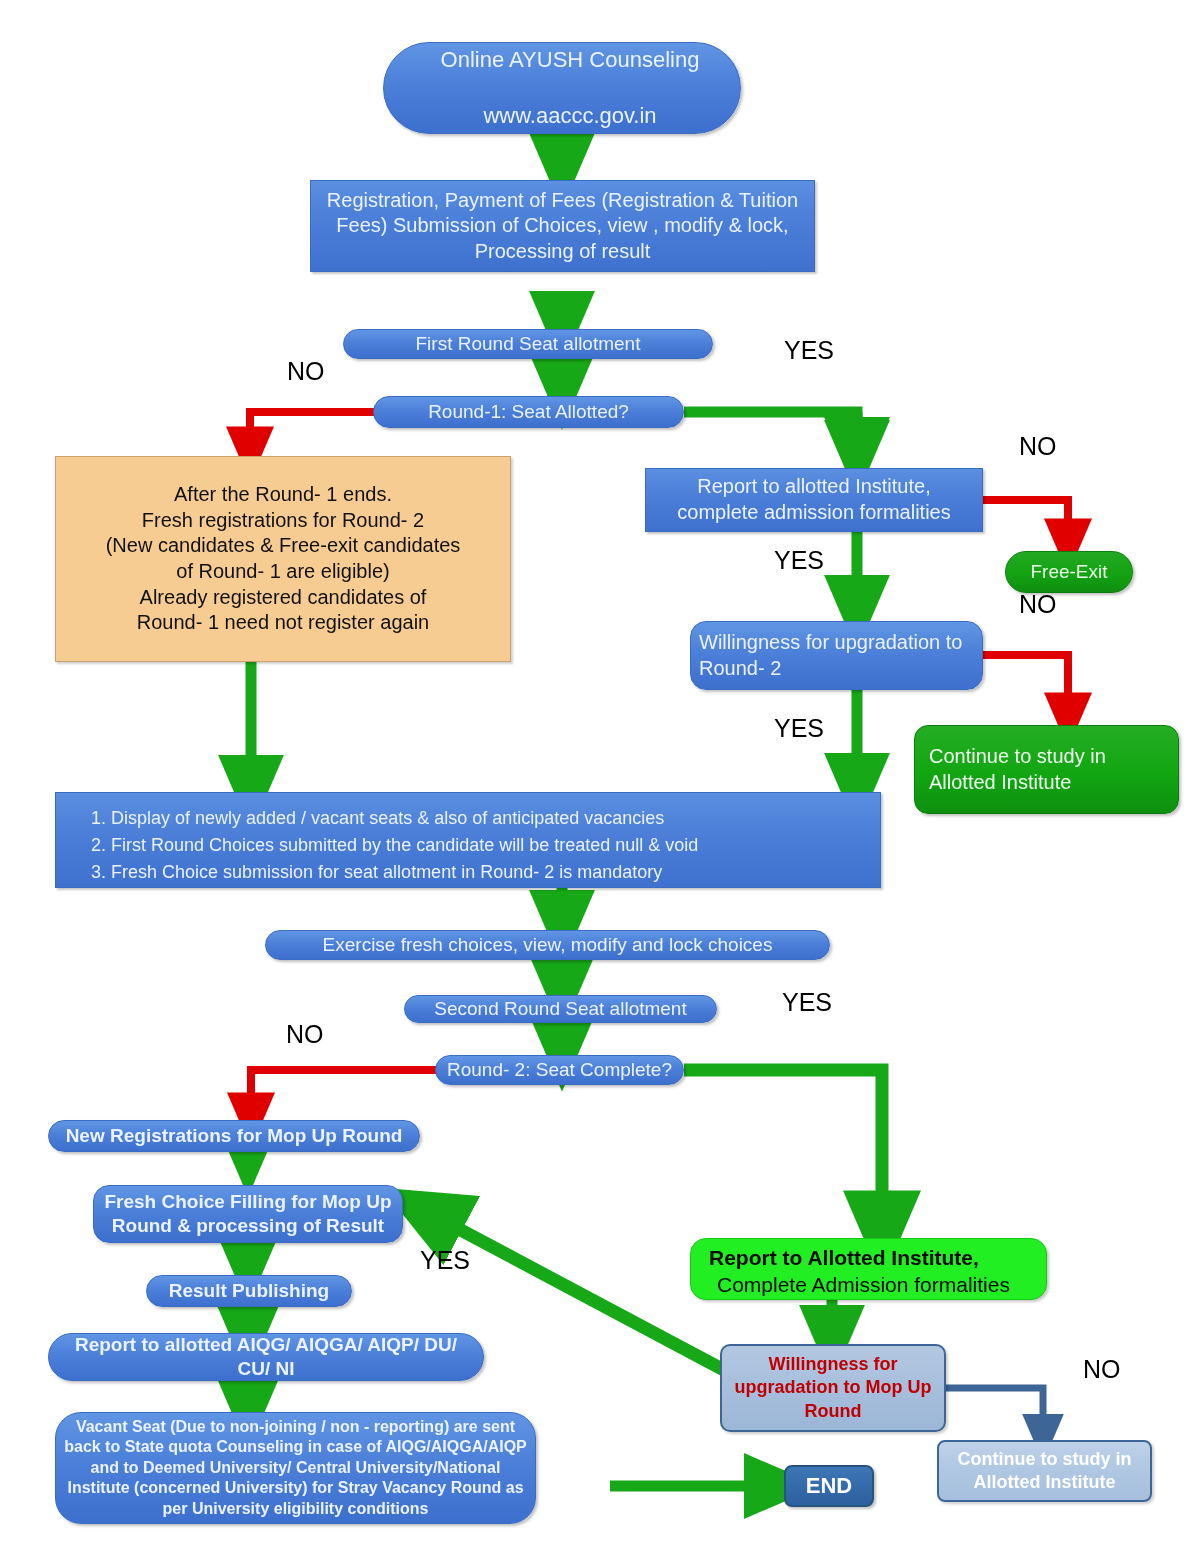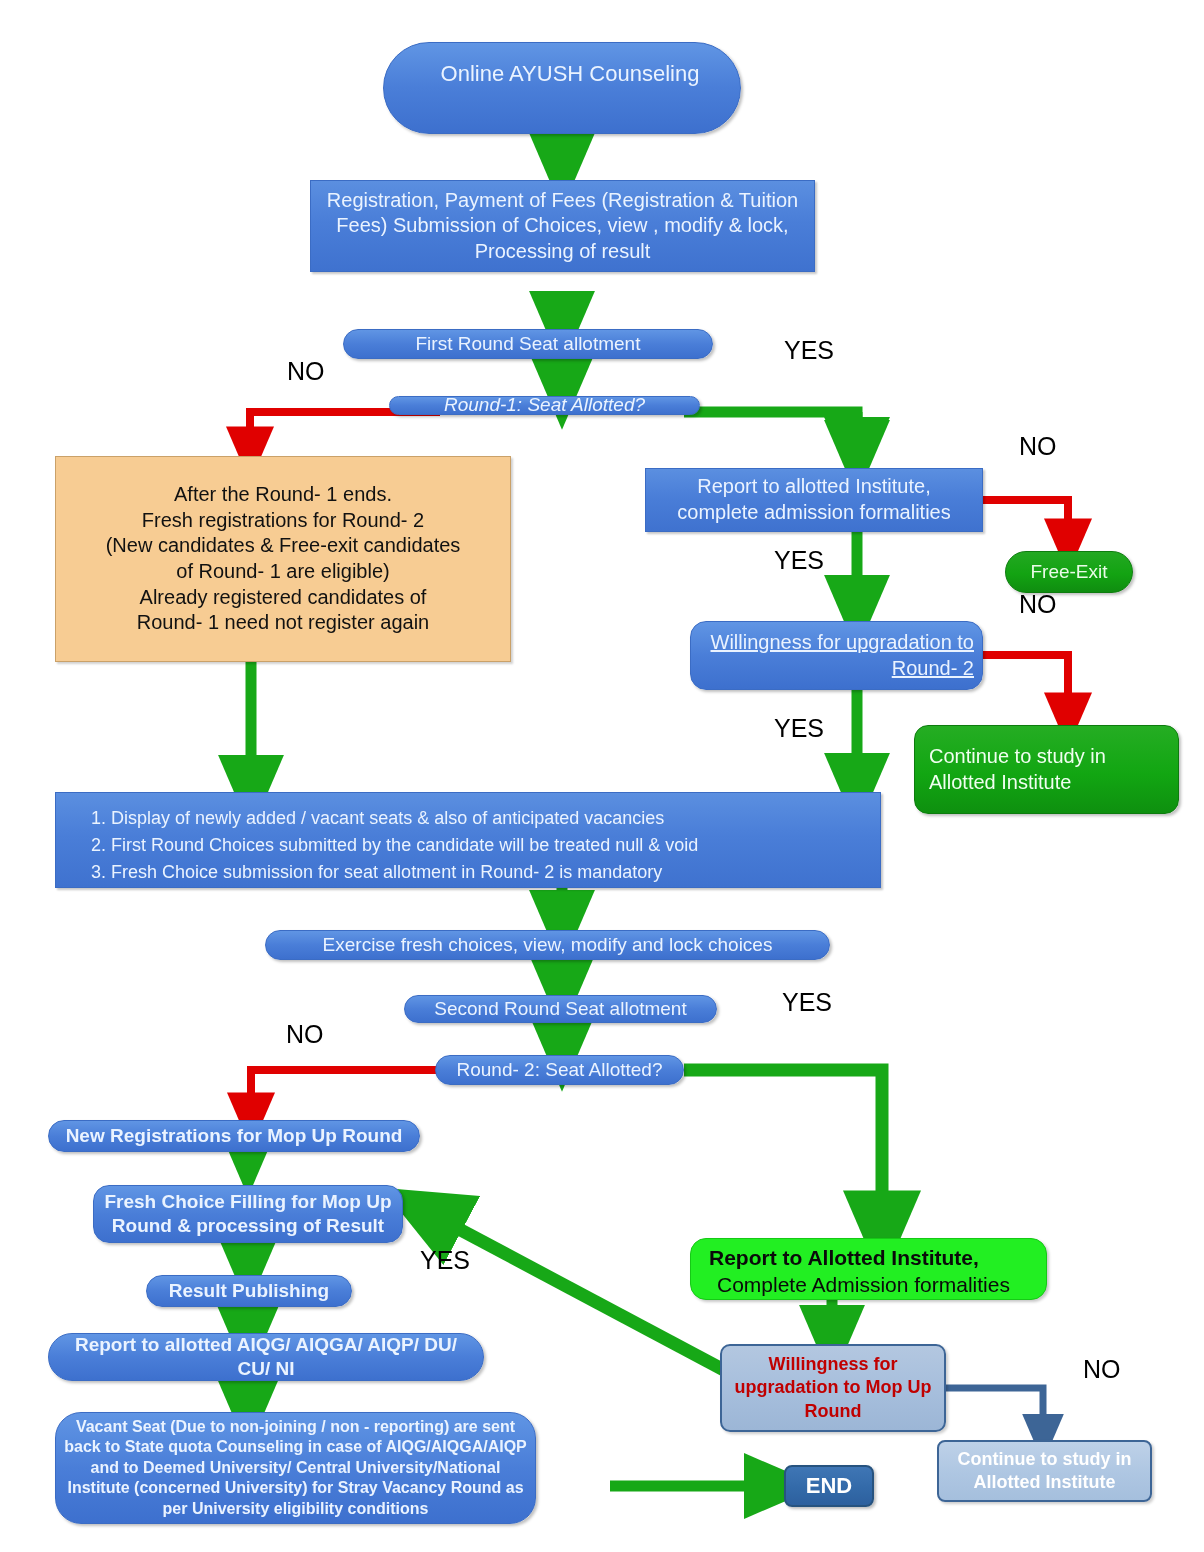--- a/index.html
+++ b/index.html
@@ -123,32 +123,32 @@
 
     <path d="M737,1377 L425,1211" stroke="#17a817" stroke-width="13" fill="none" marker-end="url(#gArrow)"></path>
 
     <path d="M610,1486 L779,1486" stroke="#17a817" stroke-width="11" fill="none" marker-end="url(#gArrow)"></path>
 
     <path d="M945,1388 L1043,1388 L1043,1436" stroke="#3d6596" stroke-width="7" fill="none" marker-end="url(#sArrow)"></path>
   </svg>
 
   <div class="node blue-pill" style="left:383px;top:42px;width:358px;height:92px;font-size:22px;">
     <span><span>Online AYUSH Counseling</span><br>
-    </span>
+    <span>www.aaccc.gov.in</span></span>
   </div>
 
   <div class="node blue-rect" style="left:310px;top:180px;width:505px;height:92px;font-size:20px;">
     <span>Registration, Payment of Fees (Registration &amp; Tuition Fees) Submission of Choices, view , modify &amp; lock, Processing of result</span>
   </div>
 
   <div class="node blue-pill" style="left:343px;top:329px;width:370px;height:30px;font-size:19px;">
     <span>First Round Seat allotment</span>
   </div>
 
-  <div class="node blue-pill" style="left:389px;top:396px;width:311px;height:19px;font-size:19px;font-style:italic;">
+  <div class="node blue-pill" style="left:373px;top:396px;width:311px;height:32px;font-size:19px;">
     <span>Round-1: Seat Allotted?</span>
   </div>
 
   <div class="node orange-rect" style="left:55px;top:456px;width:456px;height:206px;font-size:20px;white-space:pre-line;">
     <span>After the Round- 1 ends.
 Fresh registrations for Round- 2
 (New candidates &amp; Free-exit candidates
 of Round- 1 are eligible)
 Already registered candidates of
 Round- 1 need not register again</span>
@@ -156,21 +156,21 @@
 
   <div class="node blue-rect" style="left:645px;top:468px;width:338px;height:64px;font-size:20px;">
     <span>Report to allotted Institute, complete admission formalities</span>
   </div>
 
   <div class="node green-pill" style="left:1005px;top:551px;width:128px;height:42px;font-size:19px;">
     <span>Free-Exit</span>
   </div>
 
   <div class="node blue-round" style="left:690px;top:621px;width:293px;height:69px;font-size:20px;text-align:left;justify-content:flex-start;">
-    <span style="text-align:right;text-decoration:underline;">Willingness for upgradation to Round- 2</span>
+    <span style="text-align:left;">Willingness for upgradation to Round- 2</span>
   </div>
 
   <div class="node green-round" style="left:914px;top:725px;width:265px;height:89px;font-size:20px;text-align:left;justify-content:flex-start;">
     <span style="padding-left:14px;text-align:left;">Continue to study in Allotted Institute</span>
   </div>
 
   <div class="listbox" style="left:55px;top:792px;width:826px;height:96px;padding-left:25px;">
     <ol>
       <li>Display of newly added / vacant seats &amp; also of anticipated vacancies</li>
       <li>First Round Choices submitted by the candidate will be treated null &amp; void</li>
@@ -180,21 +180,21 @@
 
   <div class="node blue-pill" style="left:265px;top:930px;width:565px;height:30px;font-size:19px;">
     <span>Exercise fresh choices, view, modify and lock choices</span>
   </div>
 
   <div class="node blue-pill" style="left:404px;top:995px;width:313px;height:28px;font-size:19px;">
     <span>Second Round Seat allotment</span>
   </div>
 
   <div class="node blue-pill" style="left:435px;top:1055px;width:249px;height:30px;font-size:19px;">
-    <span>Round- 2: Seat Allotted?</span>
+    <span>Round- 2: Seat Complete?</span>
   </div>
 
   <div class="node blue-pill" style="left:48px;top:1120px;width:372px;height:32px;font-size:19px;font-weight:bold;">
     <span>New Registrations for Mop Up Round</span>
   </div>
 
   <div class="node blue-round" style="left:93px;top:1185px;width:310px;height:58px;font-size:19px;font-weight:bold;">
     <span>Fresh Choice Filling for Mop Up Round &amp; processing of Result</span>
   </div>
 

